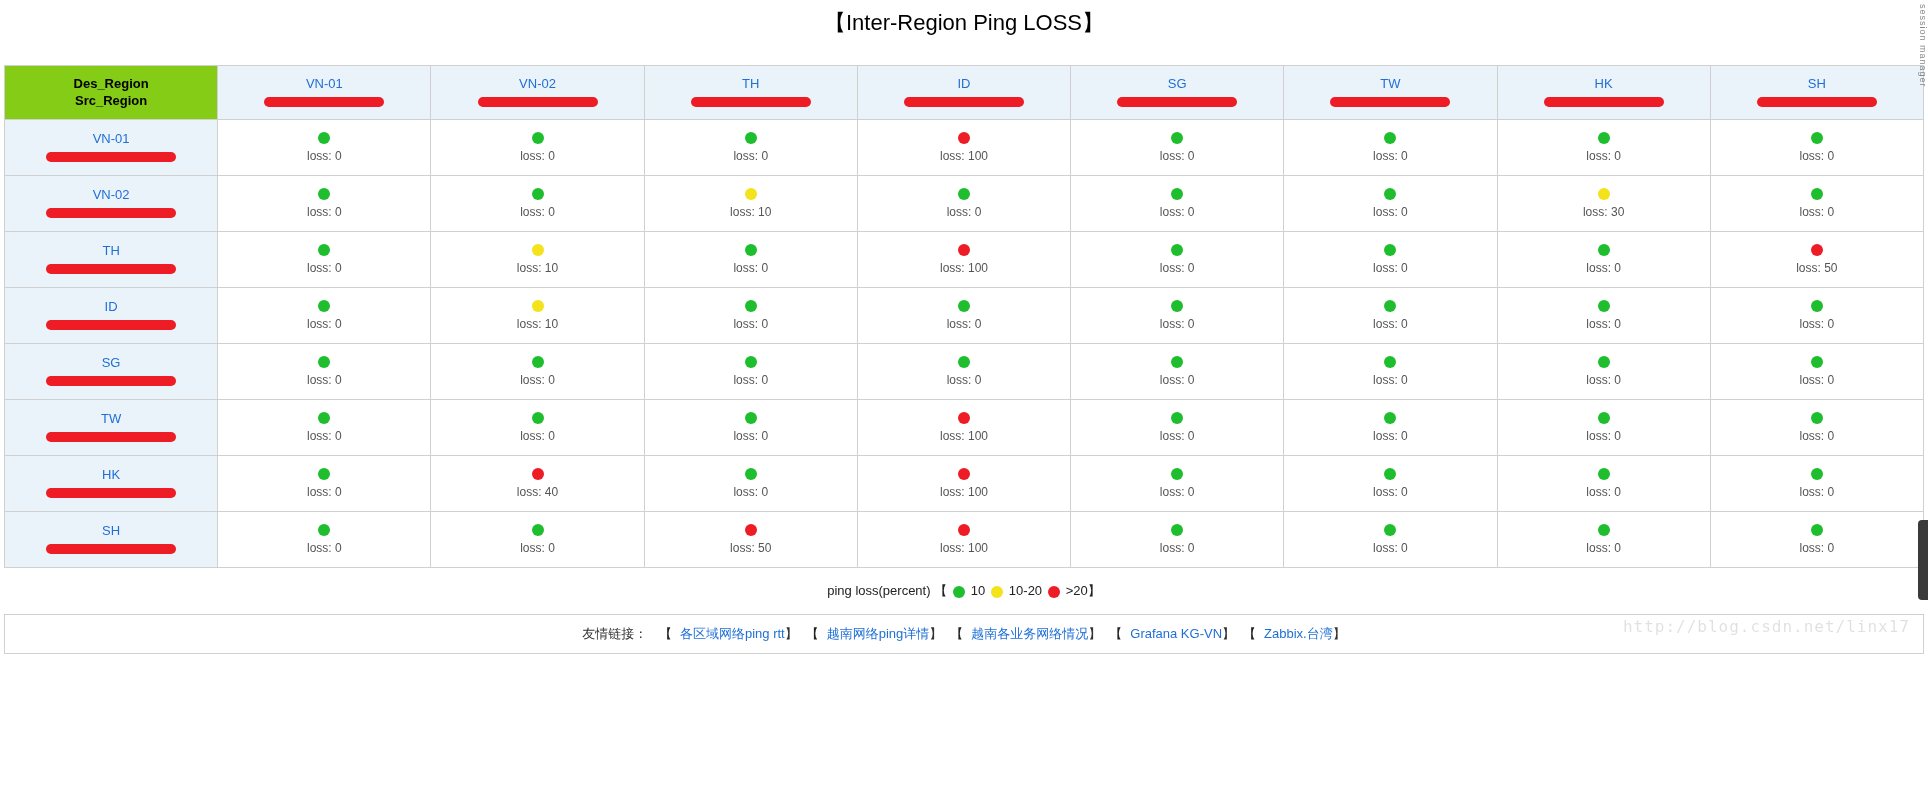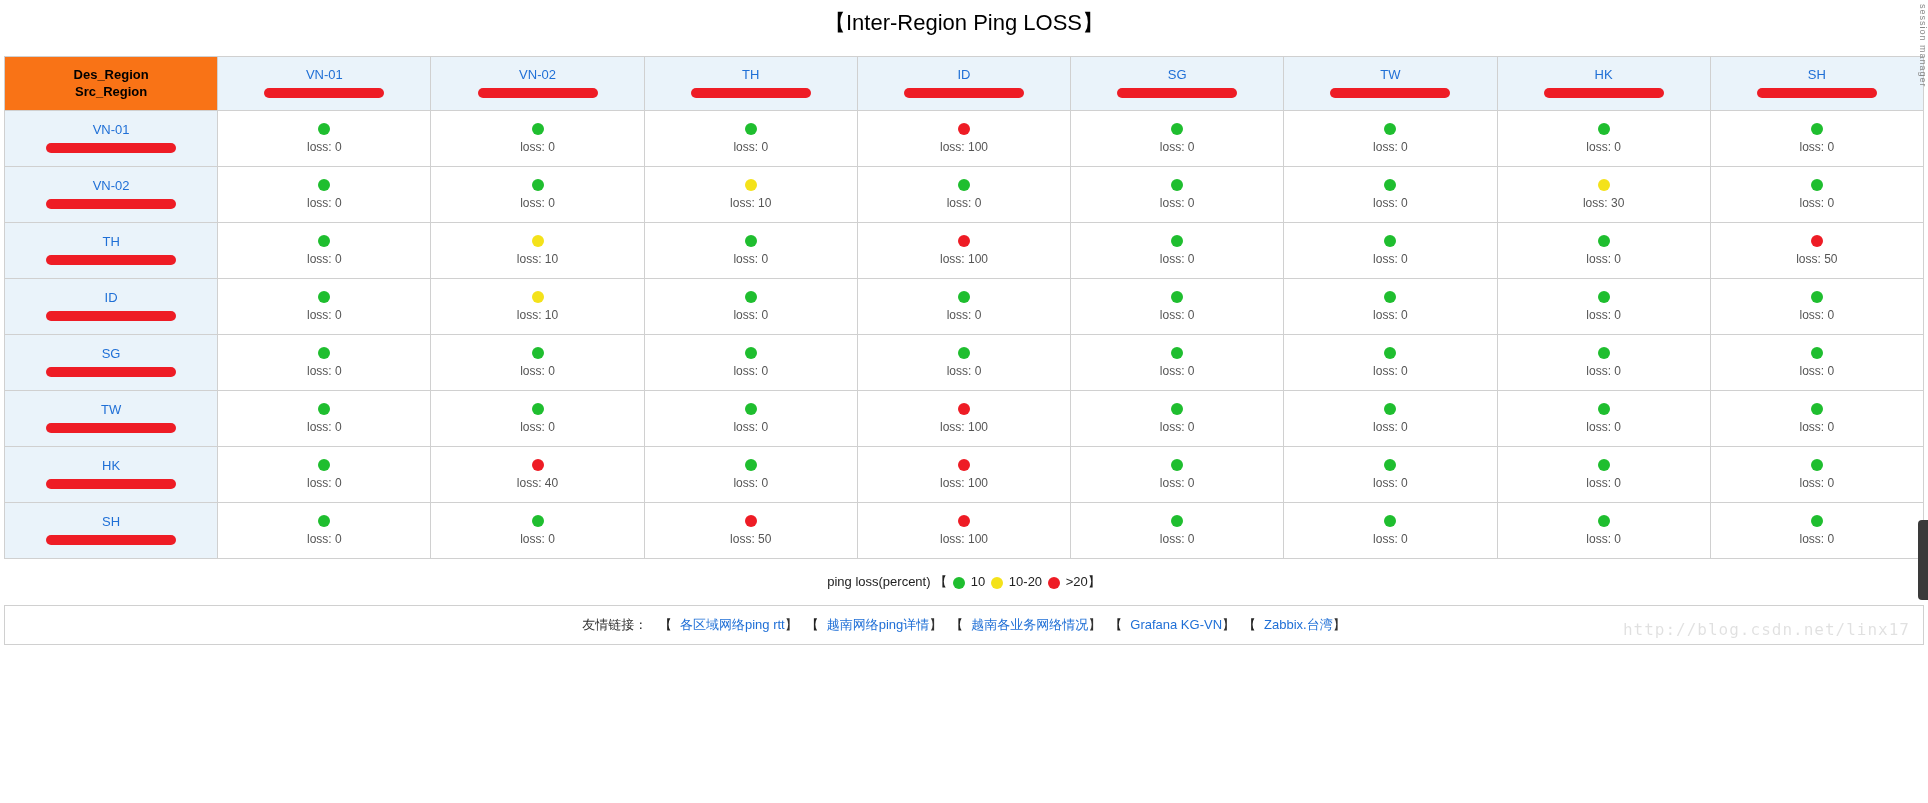--- a/index.html
+++ b/index.html
@@ -8,21 +8,21 @@
       font-size: 13px;
       background: #fff;
       color: #333;
       position: relative;
       width: 1928px;
     }
     .page-title {
       text-align: center;
       font-size: 22px;
       font-weight: 400;
-      padding: 8px 0 18px;
+      padding: 8px 0 27px;
       color: #000;
     }
     .grid {
       display: table;
       width: calc(100% - 8px);
       margin: 0 4px;
       border-collapse: collapse;
       table-layout: fixed;
     }
     .row { display: table-row; }
@@ -31,21 +31,21 @@
       border: 1px solid #d0d0d0;
       text-align: center;
       vertical-align: middle;
       padding: 6px 4px;
       background: #fff;
     }
     .hdr-row .cell { height: 54px; }
     .body-row .cell { height: 56px; }
 
     .corner-cell {
-      background: #f97316;
+      background: #84cc16;
       color: #000;
       font-weight: bold;
       line-height: 1.3;
     }
     .col-header {
       background: #eaf3fa;
     }
     .col-header .region-name {
       color: #1f6fd6;
       font-weight: 500;
@@ -106,21 +106,21 @@
       padding: 10px 2px;
       text-align: center;
       font-size: 13px;
     }
     .links-bar a { color: #1f6fd6; text-decoration: none; }
     .links-bar .sep { margin: 0 8px; color: #222; }
 
     .watermark {
       position: absolute;
       right: 18px;
-      bottom: 6px;
+      bottom: 18px;
       color: rgba(0,0,0,0.12);
       font-family: monospace;
       font-size: 16px;
       letter-spacing: 1px;
       pointer-events: none;
     }
     .side-tab {
       position: absolute;
       right: 0;
       top: 520px;

